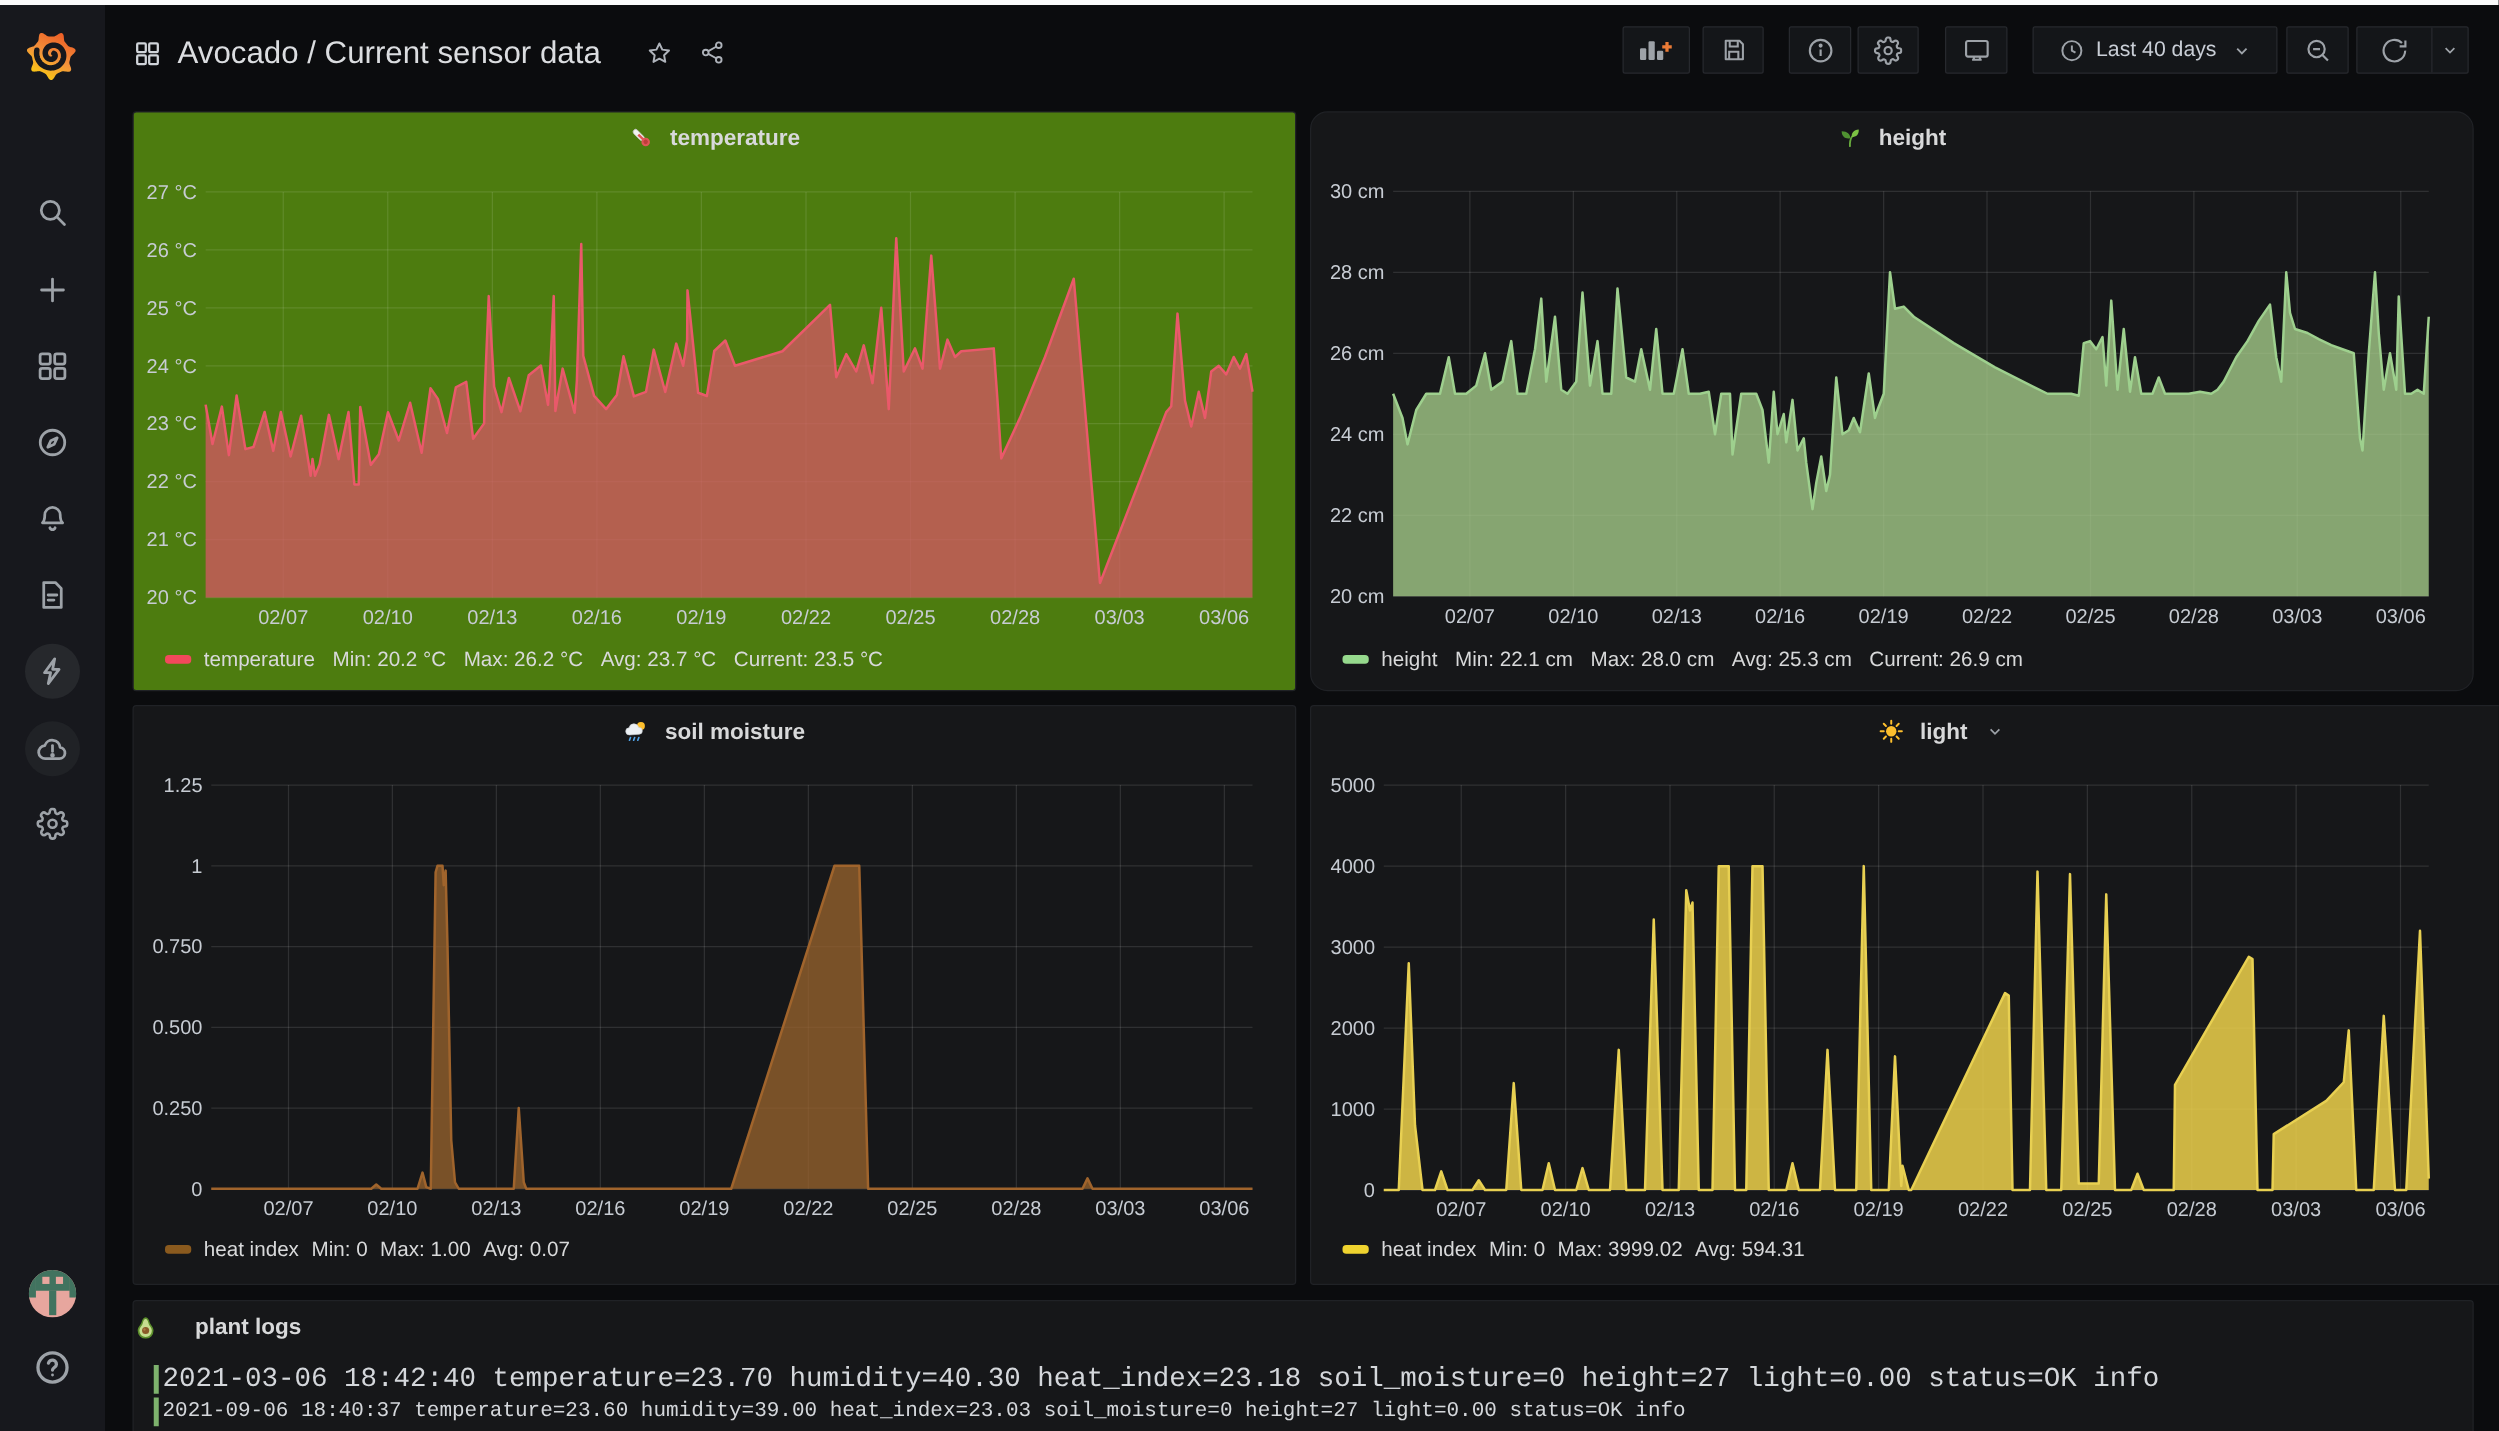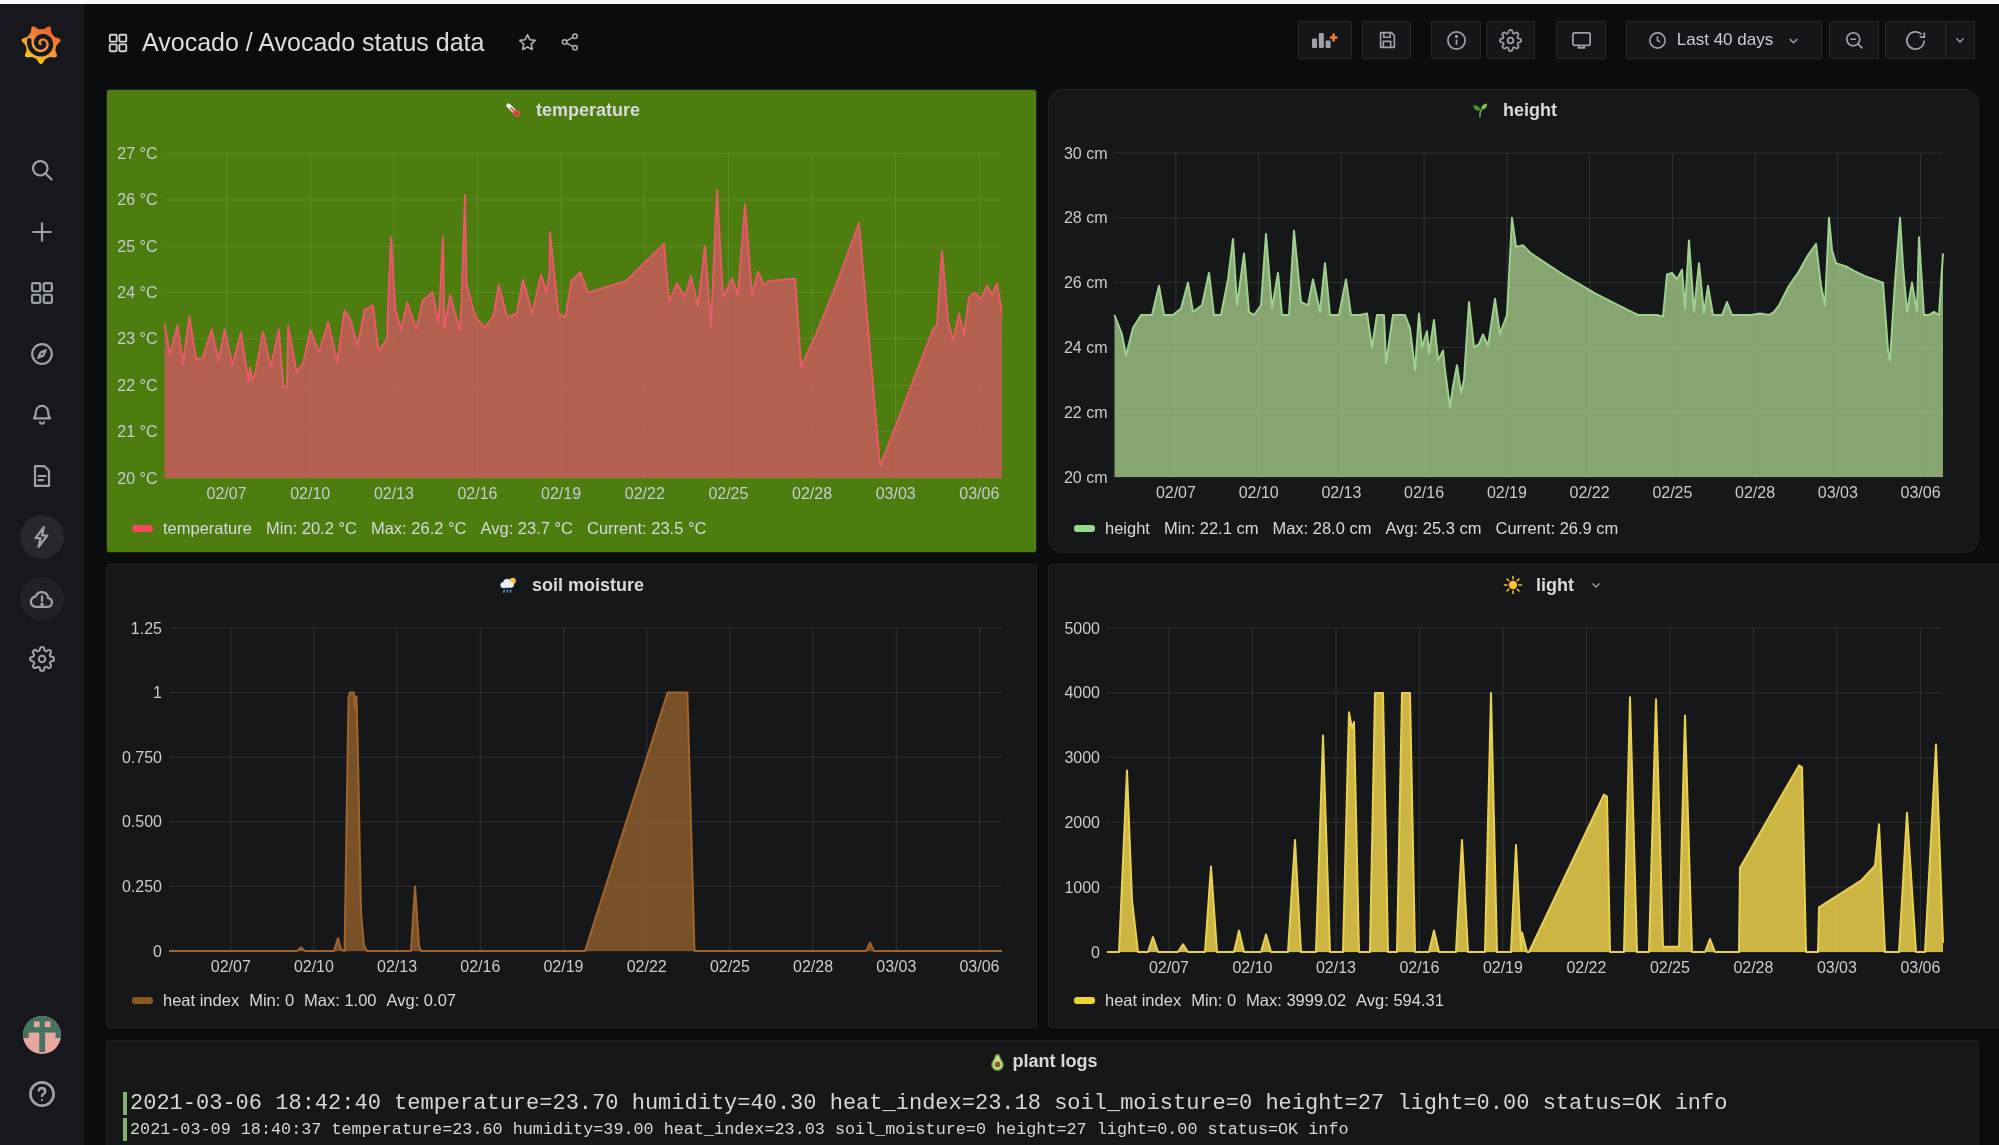--- a/index.html
+++ b/index.html
@@ -76,21 +76,21 @@
       <path d="M9.4 9.2a2.6 2.6 0 0 1 5.1.9c0 1.7-2.5 2.1-2.5 3.5"></path>
       <circle cx="12" cy="16.8" r="0.9" fill="#9da2a8" stroke="none"></circle>
     </svg>
   </div>
 <svg style="position:absolute;left:107px;top:32px" width="22" height="22" viewBox="0 0 24 24" fill="none" stroke="#d0d4d9" stroke-width="2">
     <rect x="3" y="3" width="7.5" height="7.5" rx="1"></rect>
     <rect x="13.5" y="3" width="7.5" height="7.5" rx="1"></rect>
     <rect x="3" y="13.5" width="7.5" height="7.5" rx="1"></rect>
     <rect x="13.5" y="13.5" width="7.5" height="7.5" rx="1"></rect>
   </svg>
-<div style="position:absolute;left:142px;top:28px;font-size:25px;font-weight:500;color:#dbdde0;letter-spacing:0px">Avocado / Avocado status data</div>
+<div style="position:absolute;left:142px;top:28px;font-size:25px;font-weight:500;color:#dbdde0;letter-spacing:0px">Avocado / Current sensor data</div>
 <svg style="position:absolute;left:517px;top:32px" width="21" height="21" viewBox="0 0 24 24" fill="none" stroke="#aeb3ba" stroke-width="1.8" stroke-linejoin="round">
     <path d="M12 3.2l2.7 5.6 6.1.8-4.5 4.3 1.1 6.1-5.4-2.9-5.4 2.9 1.1-6.1-4.5-4.3 6.1-.8z"></path>
   </svg>
 <svg style="position:absolute;left:560px;top:32px" width="20" height="20" viewBox="0 0 24 24" fill="none" stroke="#aeb3ba" stroke-width="1.8">
     <circle cx="5.5" cy="12" r="2.7"></circle>
     <circle cx="18" cy="5" r="2.7"></circle>
     <circle cx="18" cy="19" r="2.7"></circle>
     <path d="M8 10.7l7.5-4.2M8 13.3l7.5 4.2"></path>
   </svg>
 <div style="position:absolute;left:1298px;top:21px;width:54px;height:38px;background:#141619;border:1px solid #27292e;border-radius:2px;box-sizing:border-box;display:flex;align-items:center;justify-content:center">
@@ -305,29 +305,29 @@
       </g>
       <path d="M58 387L70 387L78 205.6L83 335.2L89 387L99 387L104 372.1L109 387L129 387L134 379.2L139 387L156 387L162 301.5L168 387L185 387L190 365.6L195 387L212 387L217 369.5L222 387L239 387L246 274.9L252 387L267 387L274 170.6L281 387L294 387L300 147.2L303 163.4L305 157L310 387L321 387L326 127.9L334 127.9L339 387L348 387L353 127.9L361 127.9L366 387L380 387L385 365.6L390 387L407 387L413 274.9L419 387L436 387L442 127.9L448 387L462 387L467 280.1L472 383.8L473 367.6L478 387L480 387L555 229.5L558 231.5L561 387L575 387L581 132.3L588 387L600 387L607 134.3L614 381.8L630 381.8L636 150.5L643 387L656 387L661 374L666 387L690 387L691 302.8L750 200.4L753 202.3L757 387L769 387L770 342.3L812 315.7L826 300.8L830 259.3L836 387L850 387L858 247.7L867 387L876 387L887 179.6L894 377.9L894 387L58 387Z" fill="rgba(237,209,75,0.85)"></path>
       <path d="M58 387L70 387L78 205.6L83 335.2L89 387L99 387L104 372.1L109 387L129 387L134 379.2L139 387L156 387L162 301.5L168 387L185 387L190 365.6L195 387L212 387L217 369.5L222 387L239 387L246 274.9L252 387L267 387L274 170.6L281 387L294 387L300 147.2L303 163.4L305 157L310 387L321 387L326 127.9L334 127.9L339 387L348 387L353 127.9L361 127.9L366 387L380 387L385 365.6L390 387L407 387L413 274.9L419 387L436 387L442 127.9L448 387L462 387L467 280.1L472 383.8L473 367.6L478 387L480 387L555 229.5L558 231.5L561 387L575 387L581 132.3L588 387L600 387L607 134.3L614 381.8L630 381.8L636 150.5L643 387L656 387L661 374L666 387L690 387L691 302.8L750 200.4L753 202.3L757 387L769 387L770 342.3L812 315.7L826 300.8L830 259.3L836 387L850 387L858 247.7L867 387L876 387L887 179.6L894 377.9" fill="none" stroke="#e8d052" stroke-width="2" stroke-linejoin="round"></path>
     </svg>
     <div style="position:absolute;left:25px;top:426px;font-size:16.5px;color:#d8d9da;white-space:nowrap"><span style="display:inline-block;width:21px;height:7px;border-radius:3px;background:#efd32f;margin-right:10px;vertical-align:2px"></span><span style="margin-right:10px">heat index</span><span style="margin-right:10px">Min: 0</span><span style="margin-right:10px">Max: 3999.02</span><span style="margin-right:10px">Avg: 594.31</span></div>
     <svg style="position:absolute;right:4px;bottom:4px" width="10" height="10" viewBox="0 0 10 10" stroke="#6e7278" stroke-width="1.4">
       <path d="M9 3v6H3M9 6.6V9H6.6" fill="none"></path>
     </svg>
   </div>
 <div style="position:absolute;left:106px;top:1040px;width:1873px;height:140px;background:#161719;border:1px solid #202226;border-radius:3px;box-sizing:border-box">
-    <div style="position:absolute;left:0;right:0;top:5px;height:30px;display:flex;align-items:center;justify-content:center;gap:6px;font-size:18px;font-weight:700;color:#d8d9da">
+    <div style="position:absolute;left:0;right:0;top:5px;height:30px;display:flex;align-items:center;gap:30px;font-size:18px;font-weight:700;color:#d8d9da">
       <svg width="19" height="19" viewBox="0 0 24 24">
         <path d="M12 2.2c2.1 0 3.4 2.2 4 4.8.7 3 4 4.6 4 9a8 8 0 0 1-16 0c0-4.4 3.3-6 4-9 .6-2.6 1.9-4.8 4-4.8z" fill="#5c8f2c"></path>
         <path d="M12 4.1c1.5 0 2.3 1.9 2.9 4.2.7 2.9 3.4 4.2 3.4 7.7a6.3 6.3 0 0 1-12.6 0c0-3.5 2.7-4.8 3.4-7.7.6-2.3 1.4-4.2 2.9-4.2z" fill="#c6dd8f"></path>
         <circle cx="12" cy="15.7" r="3.6" fill="#8a5a28"></circle>
         <circle cx="10.8" cy="14.6" r="1.2" fill="#a97b44"></circle>
       </svg>
       <span>plant logs</span>
     </div>
     <div style="position:absolute;left:16px;top:51px;height:23px;display:flex;align-items:center">
       <div style="width:4px;height:23px;background:#7eb26d;margin-right:3px"></div>
       <span style="font-family:'Liberation Mono',monospace;font-size:22px;color:#d4d7db;white-space:pre">2021-03-06 18:42:40 temperature=23.70 humidity=40.30 heat_index=23.18 soil_moisture=0 height=27 light=0.00 status=OK info</span>
     </div>
     <div style="position:absolute;left:16px;top:77px;height:23px;display:flex;align-items:center">
       <div style="width:4px;height:23px;background:#7eb26d;margin-right:3px"></div>
-      <span style="font-family:'Liberation Mono',monospace;font-size:16.8px;color:#d4d7db;white-space:pre">2021-03-09 18:40:37 temperature=23.60 humidity=39.00 heat_index=23.03 soil_moisture=0 height=27 light=0.00 status=OK info</span>
+      <span style="font-family:'Liberation Mono',monospace;font-size:16.8px;color:#d4d7db;white-space:pre">2021-09-06 18:40:37 temperature=23.60 humidity=39.00 heat_index=23.03 soil_moisture=0 height=27 light=0.00 status=OK info</span>
     </div>
   </div>
 </body></html>

